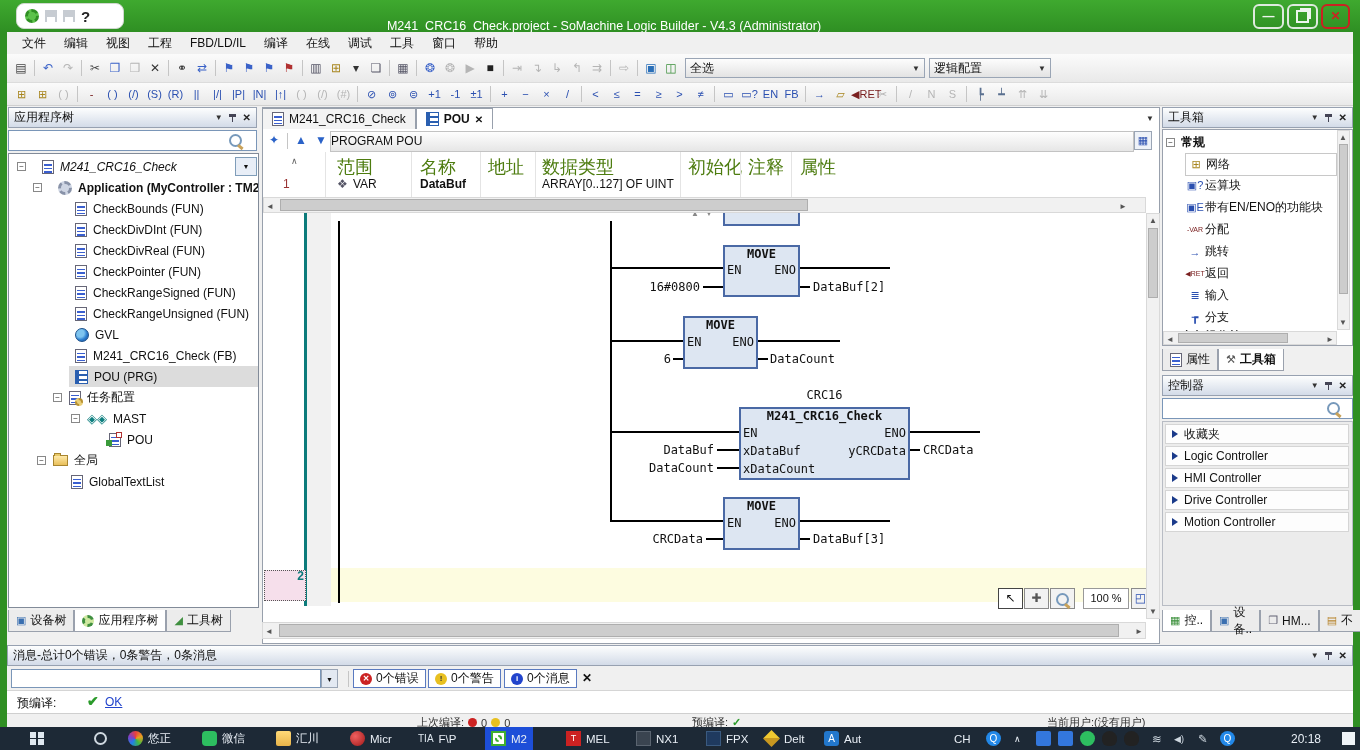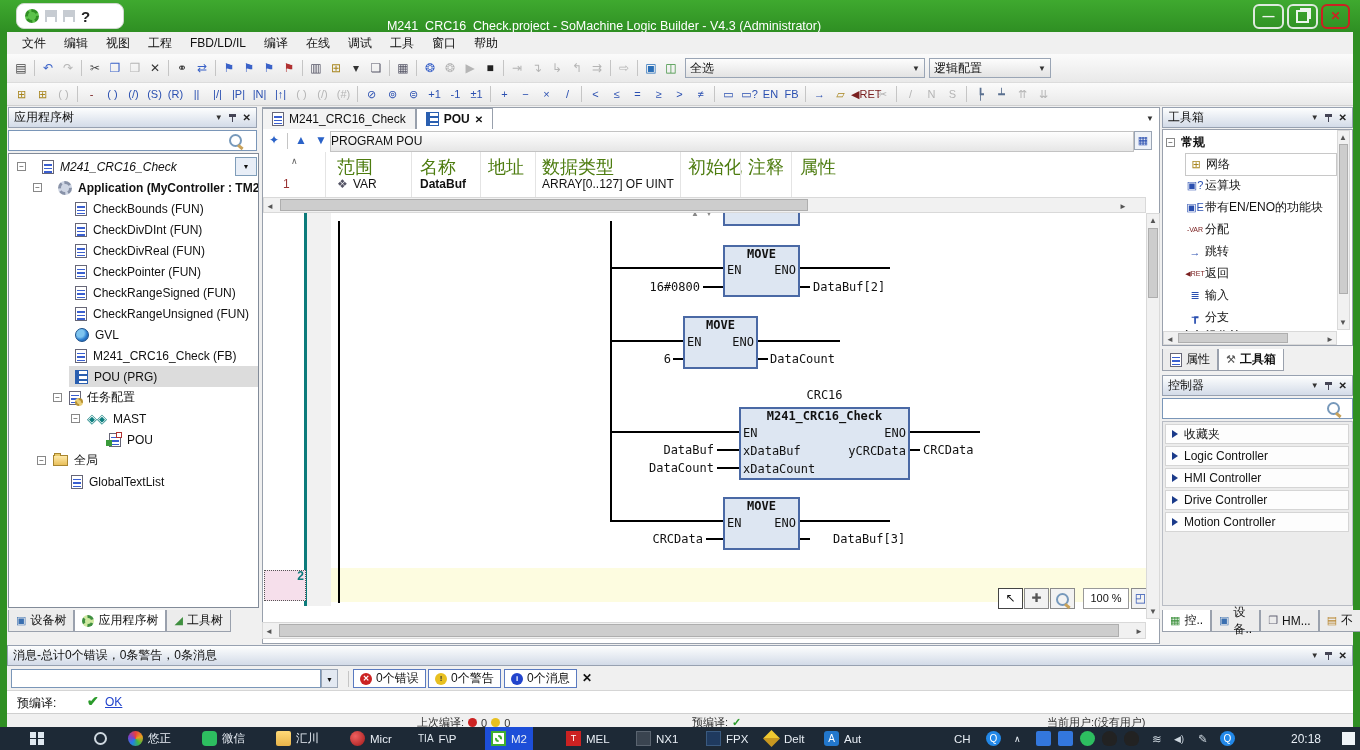--- a/index.html
+++ b/index.html
@@ -460,21 +460,21 @@
     <div class="wire" style="left:347px;top:307px;width:113px;height:2px;"></div>
     <div class="wire" style="left:537px;top:307px;width:90px;height:2px;"></div>
     <div class="wire" style="left:443px;top:325px;width:17px;height:2px;"></div>
     <div class="wire" style="left:537px;top:325px;width:10px;height:2px;"></div>
     <div class="fbd-block" style="left:460px;top:284px;width:77px;height:53px;">
       <div class="fbd-title">MOVE</div>
       <span class="fpin" style="left:2px;top:17px;">EN</span>
       <span class="fpin" style="right:2px;top:17px;">ENO</span>
     </div>
     <div class="mlabel r" style="left:360px;top:319px;width:80px;">CRCData</div>
-    <div class="mlabel" style="left:550px;top:319px;margin-left:20px;">DataBuf[3]</div>
+    <div class="mlabel" style="left:550px;top:319px;">DataBuf[3]</div>
   </div>
 
   <div class="viewbtn" style="left:998px;top:588px;background:#fff;border-color:#444;">↖</div>
   <div class="viewbtn" style="left:1024px;top:588px;color:#555;">✚</div>
   <div class="viewbtn" style="left:1050px;top:588px;"><span class="mag" style="margin-top:4px;"></span></div>
   <div class="abs" style="left:1083px;top:588px;width:46px;height:21px;border:1px solid #999;background:#fff;text-align:center;line-height:19px;font-size:11px;box-sizing:border-box;">100 %</div>
   <div class="viewbtn" style="left:1131px;top:588px;width:19px;color:#2a4fb0;">◰</div>
 
   <div class="scroll" style="left:1146px;top:213px;width:14px;height:406px;">
     <span class="sarr" style="left:2px;top:2px;">▲</span>

